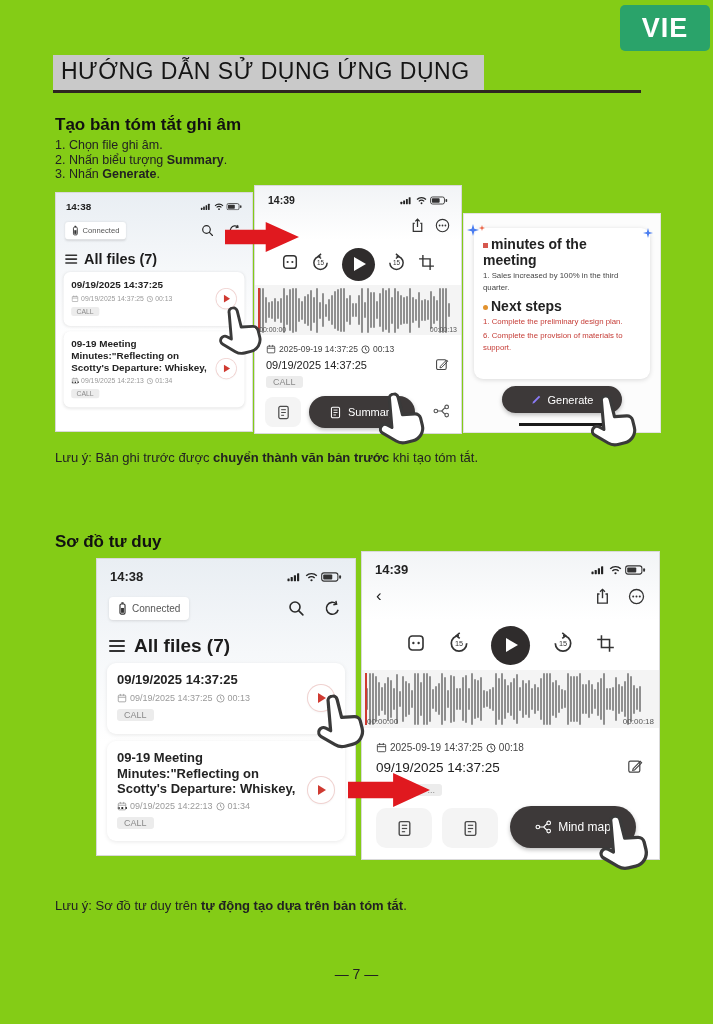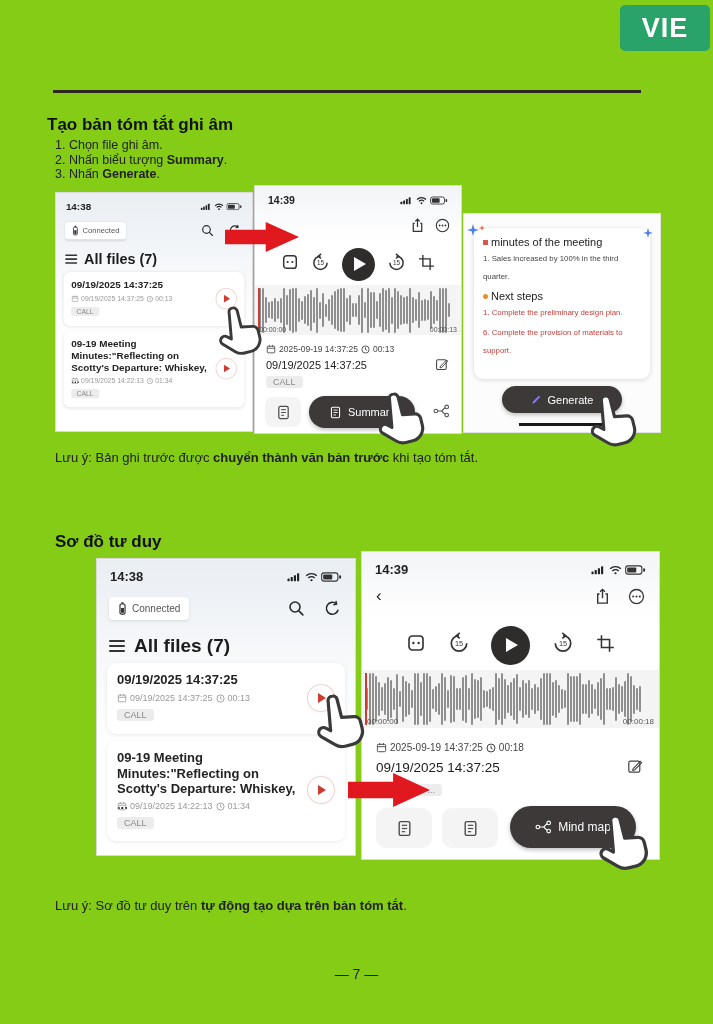--- a/index.html
+++ b/index.html
@@ -46,22 +46,22 @@
 
   
   .connbadge{position:absolute;background:#fff;border-radius:4px;box-shadow:0 1px 3px rgba(0,0,0,.12);
              display:flex;align-items:center;gap:5px;padding:0 9px;height:23px;font-size:10px;color:#555;}
 
   
   .scale76{transform:scale(0.76);transform-origin:0 0;}
 
   
   .sumcard{position:absolute;background:#fff;border-radius:9px;box-shadow:0 1px 5px rgba(0,0,0,.14);padding:8px 9px;}
-  .sumhead{font-size:11px;font-weight:normal;color:#222;}
-  .sumline{font-size:7.8px;color:#454545;line-height:18px;margin-top:2px;}
+  .sumhead{font-size:14px;font-weight:bold;color:#222;}
+  .sumline{font-size:7.8px;color:#454545;line-height:12px;margin-top:2px;}
   .sumred{color:#c53c36;}
   .dotsq{display:inline-block;width:5px;height:5px;background:#d6574e;margin-right:3px;vertical-align:1px;}
   .dotrd{display:inline-block;width:5px;height:5px;border-radius:50%;background:#e2922e;margin-right:3px;vertical-align:1px;}
   .sparkle{position:absolute;z-index:4;}
   .footer-num{left:0;width:713px;top:966px;text-align:center;font-size:14px;color:#222;}
 </style>
 </head>
 <body>
 
 <svg width="0" height="0" style="position:absolute">
@@ -159,23 +159,24 @@
       </symbol>
     <symbol id="hand" viewBox="0 0 24 26">
         <path d="M10.2 2.6 c0-1.1 .9-2 2-2 s2 .9 2 2 v8 l5.4 1 c1.2 .22 2.1 1.3 2.1 2.5 v3.2 c0 3.2-2.6 5.8-5.8 5.8 h-3.2 c-1.55 0-3-.6-4.1-1.7 l-5-4.9 c-.83-.8-.85-2.13-.05-2.96 .78-.8 2.05-.85 2.88-.1 l1.77 1.6 Z" fill="#ffffff" stroke="#3a3a3a" stroke-width="1.4" stroke-linejoin="round"></path>
       </symbol>
   </defs>
 </svg>
 
 <div class="page">
 
   <div class="abs vie-badge">VIE</div>
+  <div class="abs doc-title">HƯỚNG DẪN SỬ DỤNG ỨNG DỤNG</div>
   <div class="abs title-rule"></div>
 
-  <div class="abs h2" style="left:47px;top:115px;">Tạo bản tóm tắt ghi âm</div>
+  <div class="abs h2" style="left:55px;top:115px;">Tạo bản tóm tắt ghi âm</div>
   <div class="abs steps">
     <div><span>1. Chọn file ghi âm.</span><span class="b"></span><span></span></div>
     <div><span>2. Nhấn biểu tượng </span><span class="b">Summary</span><span>.</span></div>
     <div><span>3. Nhấn </span><span class="b">Generate</span><span>.</span></div>
   </div>
 
   <div class="abs panel grad" style="left:55px;top:192px;width:196px;height:238px;">
     <div class="scale76" style="position:relative;width:258px;height:296px;">
       <div class="statusrow" style="top:10px;">
         <span class="stime">14:38</span>

